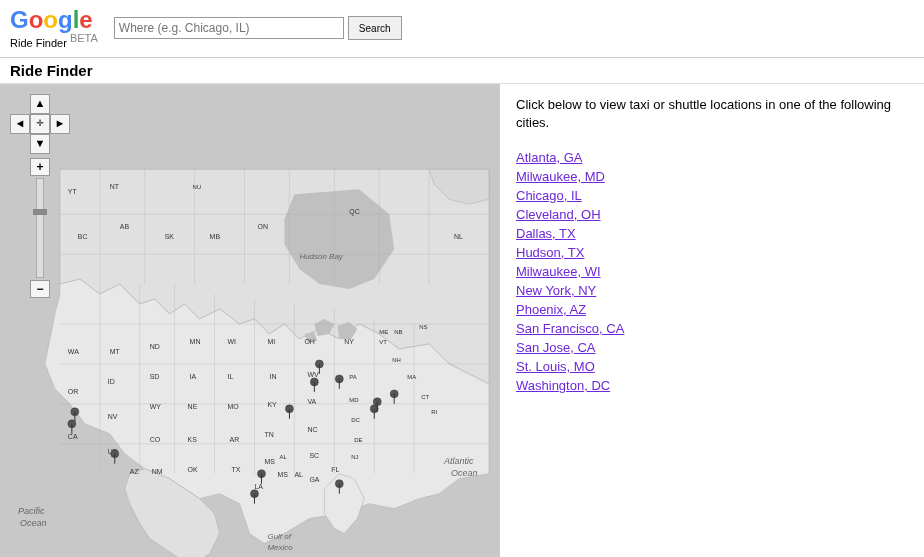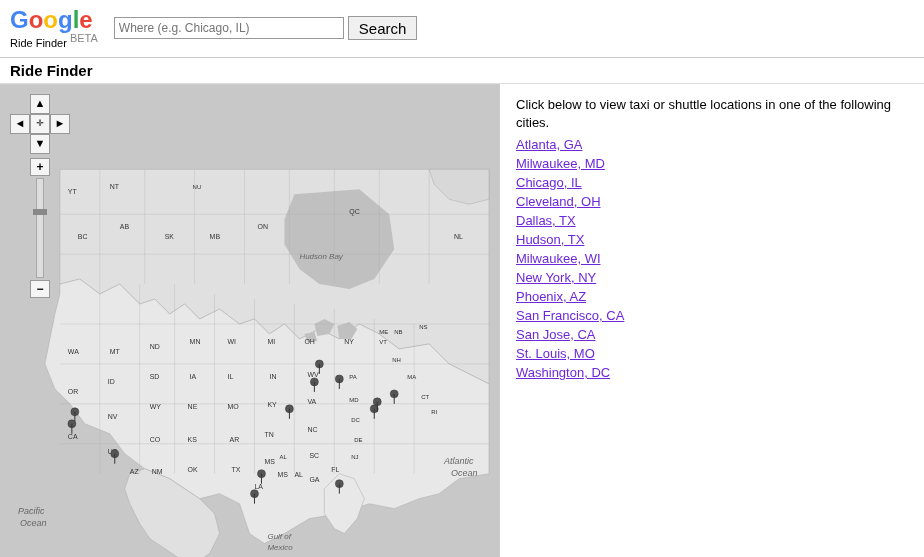--- a/index.html
+++ b/index.html
@@ -11,42 +11,42 @@
     #logo-google span.g1 { color: #4285F4; }
     #logo-google span.g2 { color: #EA4335; }
     #logo-google span.g3 { color: #FBBC05; }
     #logo-google span.g4 { color: #4285F4; }
     #logo-google span.g5 { color: #34A853; }
     #logo-google span.g6 { color: #EA4335; }
     #logo-sub { font-size: 11px; color: #000; }
     #logo-sub span.beta { font-size: 11px; color: #888; vertical-align: super; }
     #search-area { display: flex; align-items: center; gap: 4px; }
     #search-input { width: 230px; height: 22px; border: 1px solid #999; padding: 0 4px; font-size: 12px; color: #aaa; }
-    #search-button { height: 24px; padding: 0 10px; font-size: 15px; background: #f0f0f0; border: 1px solid #999; cursor: pointer; }
+    #search-button { height: 24px; padding: 0 10px; font-size: 10px; background: #f0f0f0; border: 1px solid #999; cursor: pointer; }
 
     #page-title { padding: 4px 10px 4px 10px; font-size: 15px; font-weight: bold; border-bottom: 1px solid #ddd; }
 
     #main { display: flex; height: 490px; }
 
     #map-container { width: 500px; height: 490px; position: relative; overflow: hidden; background: #d0d0d0; border-right: 1px solid #ccc; }
 
     
     #map-controls { position: absolute; top: 10px; left: 10px; display: flex; flex-direction: column; align-items: center; z-index: 10; }
     .map-ctrl-btn { width: 20px; height: 20px; background: #f5f5f5; border: 1px solid #999; cursor: pointer; display: flex; align-items: center; justify-content: center; font-size: 11px; line-height: 1; }
     .map-ctrl-row { display: flex; }
     #zoom-bar { display: flex; flex-direction: column; margin-top: 4px; }
     .zoom-btn { width: 20px; height: 18px; background: #f5f5f5; border: 1px solid #999; cursor: pointer; display: flex; align-items: center; justify-content: center; font-size: 12px; font-weight: bold; }
     .zoom-track { width: 8px; height: 100px; background: #ddd; border: 1px solid #aaa; margin: 2px auto; position: relative; cursor: pointer; }
     .zoom-handle { width: 14px; height: 6px; background: #888; position: absolute; left: -4px; top: 30px; }
 
     
     #map-svg { position: absolute; top: 0; left: 0; width: 100%; height: 100%; }
 
     #sidebar { width: 424px; padding: 12px 16px; overflow-y: auto; }
-    #sidebar-desc { font-size: 13px; margin-bottom: 5px; line-height: 1.4; }
+    #sidebar-desc { font-size: 13px; margin-bottom: 18px; line-height: 1.4; }
     #city-list { list-style: none; }
     #city-list li { margin-bottom: 4px; }
     #city-list li a { color: #6d28d9; text-decoration: underline; font-size: 13px; cursor: pointer; }
 
     
     .ocean-label { font-size: 9px; fill: #666; font-style: italic; }
     .map-label { font-size: 7px; fill: #333; }
     .map-label-sm { font-size: 6px; fill: #333; }
     .bay-label { font-size: 8px; fill: #666; font-style: italic; }
   </style>

